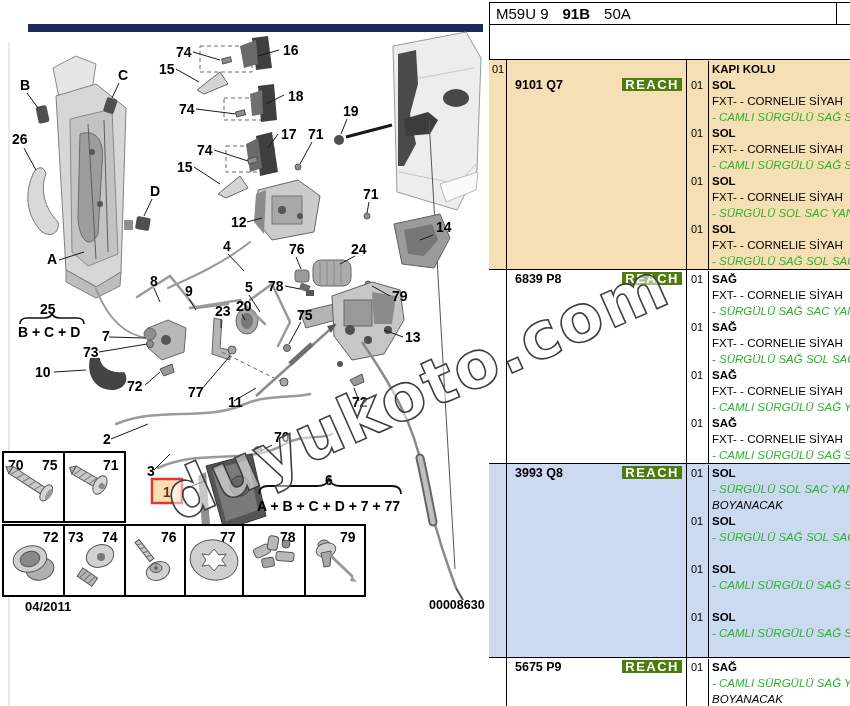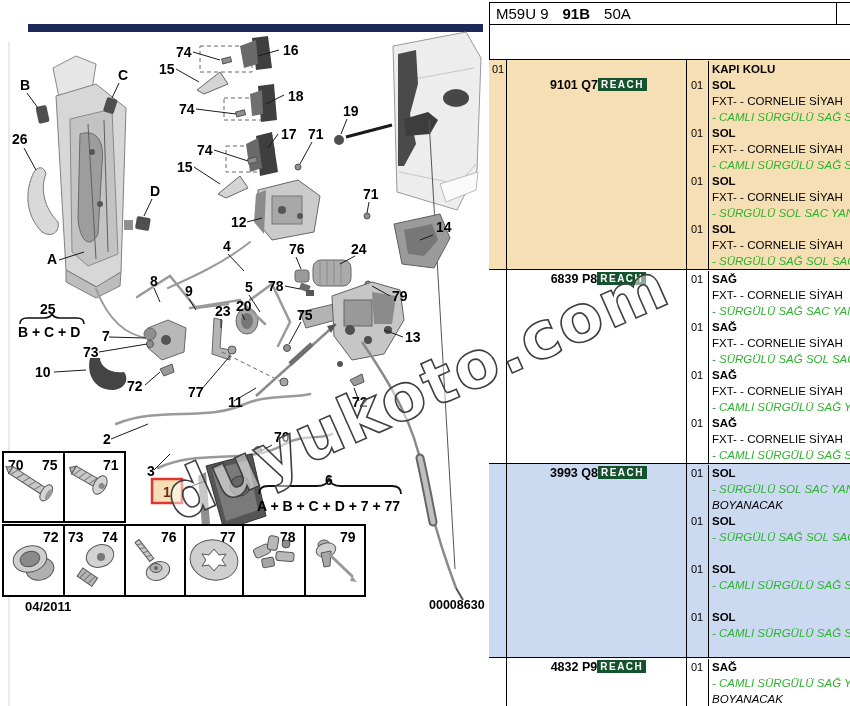--- a/index.html
+++ b/index.html
@@ -21,23 +21,23 @@
   .tVline{position:absolute;left:0;top:2px;height:704px;width:1px;background:#000;}
   .headerBox{position:absolute;left:0;top:2px;width:380px;height:23px;border:1px solid #000;
              box-sizing:border-box;display:flex;align-items:center;padding-left:6px;font-size:15px;}
   .headerBox .hb{font-weight:bold;margin:0 14px;}
   .headerDiv{position:absolute;left:346px;top:0;bottom:0;width:1px;background:#000;}
   .tbody{position:absolute;left:0;top:59px;width:380px;}
   .tsection{display:flex;align-items:stretch;border-top:1px solid #000;}
   .colGroup{width:18px;flex:none;border-right:1px solid #000;box-sizing:border-box;
             font-size:11px;line-height:16px;padding:1px 0 0 3px;}
   .colPart{width:180px;flex:none;border-right:1px solid #000;box-sizing:border-box;}
-  .partRow{display:flex;justify-content:center;align-items:flex-start;padding:2px 4px 0 8px;}
+  .partRow{display:flex;justify-content:space-between;align-items:flex-start;padding:2px 4px 0 8px;}
   .pn{font-weight:bold;font-size:12.5px;}
-  .reach{background:#14532d;color:#fff;font-size:10px;font-weight:bold;letter-spacing:1.5px;
+  .reach{background:#4d7c0f;color:#fff;font-size:13px;font-weight:bold;letter-spacing:1.5px;
          padding:1px 3px;line-height:11px;}
   .colEntries{flex:1;display:flex;flex-direction:column;padding-top:1px;min-width:0;}
   .entry{display:flex;}
   .qty{width:22px;flex:none;border-right:1px solid #000;box-sizing:border-box;
        font-size:11px;line-height:16px;padding-left:4px;}
   .desc{flex:1;min-width:0;padding-left:3px;}
   .line{font-size:11.5px;line-height:16px;height:16px;white-space:nowrap;overflow:hidden;}
   .line.b{font-weight:bold;}
   .line.g{font-style:italic;}
   .line.n{font-style:italic;}
@@ -536,21 +536,21 @@
                 <div class="line g" style="color: rgb(45, 179, 45);">- CAMLI SÜRGÜLÜ SAĞ SO</div>
                 <div class="line s"></div>
               </div>
             </div>
           </div>
         </div>
         <div class="tsection" style="background: rgb(255, 255, 255);">
           <div class="colGroup"></div>
           <div class="colPart">
             <div class="partRow">
-              <span class="pn">4832 P9</span>
+              <span class="pn">5675 P9</span>
               <span class="reach">REACH</span>
             </div>
           </div>
           <div class="colEntries">
             <div class="entry">
               <div class="qty">01</div>
               <div class="desc">
                 <div class="line b">SAĞ</div>
                 <div class="line g" style="color: rgb(45, 179, 45);">- CAMLI SÜRGÜLÜ SAĞ YA</div>
                 <div class="line n">BOYANACAK</div>

